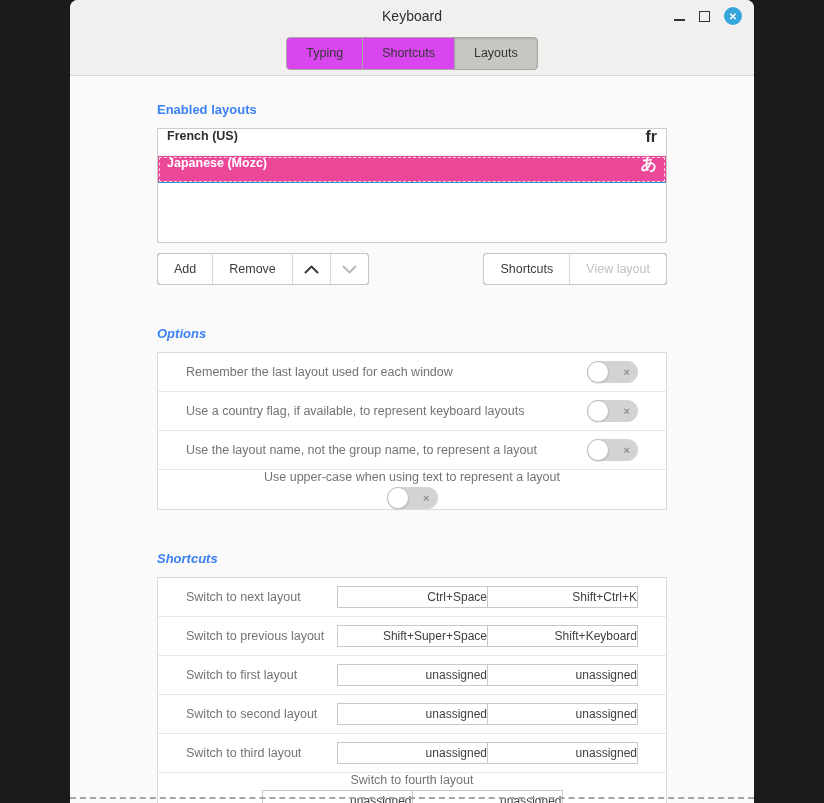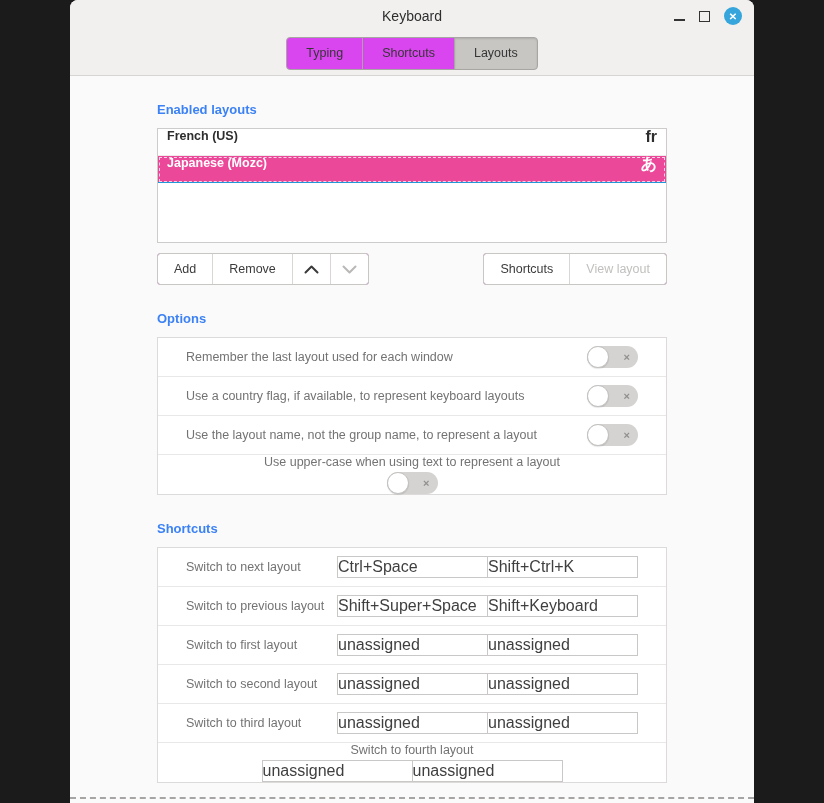--- a/index.html
+++ b/index.html
@@ -22,21 +22,21 @@
   
   .tabs { display:flex; justify-content:center; margin-top:5px; }
   .tab { height:33px; line-height:31px; padding:0 19px; font-size:12.5px; color:#363636;
     background:#d946ef; border:1px solid #a8a6a3; margin-left:-1px; cursor:pointer; }
   .tab:first-child { border-radius:4px 0 0 4px; margin-left:0; }
   .tab:last-child { border-radius:0 4px 4px 0; }
   .tab.active { background:#c7c6c3; box-shadow:inset 0 1px 2px rgba(0,0,0,.12); }
   
   .content { padding:0 87px; }
   .section-heading { font-size:13px; font-weight:bold; color:#3b82f6; margin-top:26px; margin-bottom:11px; }
-  .section-heading.gap { margin-top:26px; }
+  .section-heading.gap { margin-top:41px;font-style:italic; }
   
   .listbox { background:#fff; border:1px solid #cecccb; height:115px; overflow:hidden; }
   .layout-row { height:27px; display:flex; align-items:flex-start; padding:0 9px;
     font-size:12.5px; font-weight:bold; color:#2d2d2d; border-bottom:1px solid #eeedec; cursor:pointer; }
   .layout-row.selected { background:#ec4899; color:#fff; border-bottom-color:#2199d8;
     outline:1px dashed rgba(255,255,255,.75); outline-offset:-2px; }
   .layout-glyph { margin-left:auto; font-size:16px; font-weight:bold; line-height:1; }
   
   .list-toolbar { margin-top:10px; display:flex; justify-content:space-between; }
   .btn-group { display:flex; border:1px solid #c9c7c4; border-radius:3px; background:#701a75; overflow:hidden; }
@@ -55,21 +55,21 @@
   .row-spacer { flex:1; }
   
   .toggle { width:51px; height:22px; border-radius:11px; background:#d4d3d1; position:relative; cursor:pointer; flex:none; }
   .toggle-knob { position:absolute; left:0; top:0; width:22px; height:22px; border-radius:50%;
     background:#fff; border:1px solid #c2c1bf; box-shadow:0 1px 1px rgba(0,0,0,.10); }
   .toggle-x { position:absolute; right:8px; top:50%; transform:translateY(-50%);
     font-size:11px; font-weight:bold; color:#908f8d; line-height:1; }
   
   .kb-group { display:flex; flex:none; }
   .kb { width:151px; height:22px; background:#fff; border:1px solid #c9c8c6; margin-left:-1px;
-    font-family:inherit; font-size:16px; color:#3f3f3f; text-align:left; line-height:20px; cursor:pointer; }
+    font-family:inherit; font-size:12px; color:#3f3f3f; text-align:right; line-height:20px; cursor:pointer; }
   .kb:first-child { margin-left:0; }
   
   .bottom-edge { position:absolute; left:0; right:0; bottom:4px; border-top:2px dashed #a6a5a3; }
   svg.chev { display:block; }
 </style>
 </head>
 <body>
 
 <div class="window">
 

